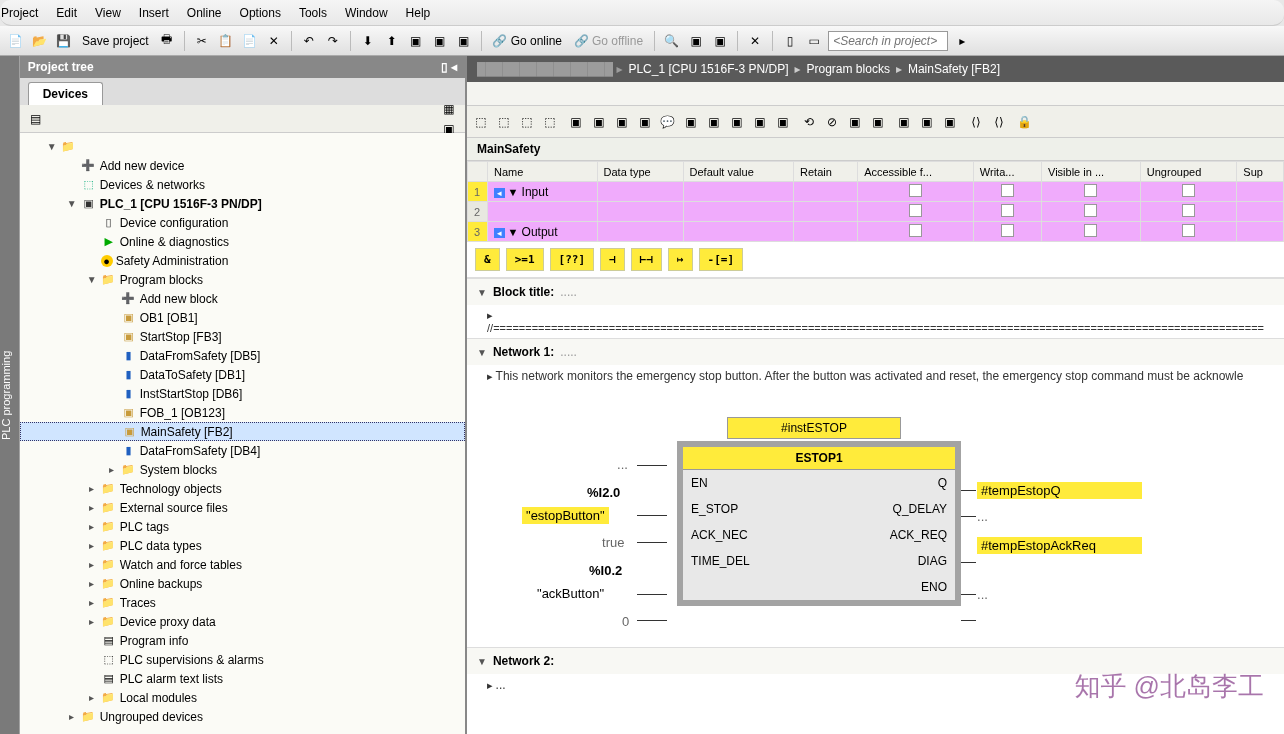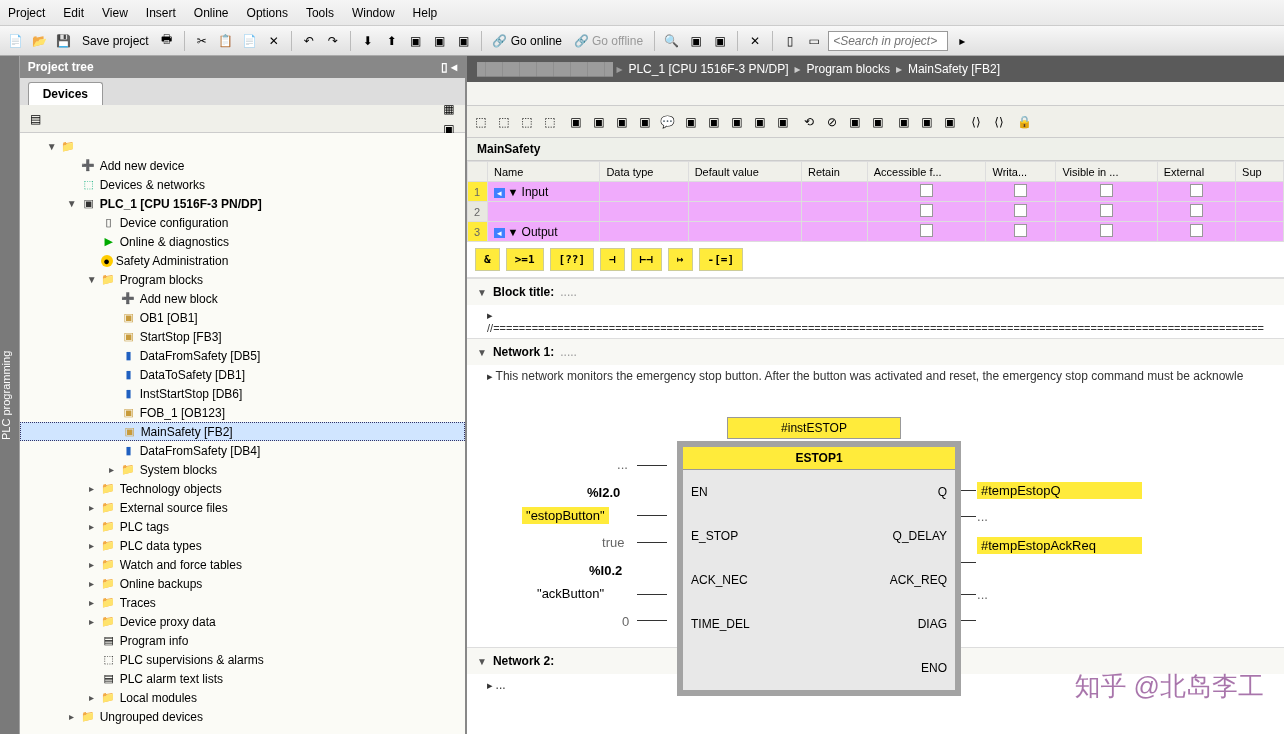--- a/index.html
+++ b/index.html
@@ -1,17 +1,17 @@
 <!DOCTYPE html>
 <html><head>
 <meta charset="utf-8">
 <style>
 * { margin:0; padding:0; box-sizing:border-box; font-family:"Segoe UI",Tahoma,sans-serif; font-size:12px; }
 body { background:#e8e8e8; width:1284px; height:734px; overflow:hidden; position:relative; }
-.menubar { background:linear-gradient(#f5f5f5,#e8e8e8); height:26px; display:flex; align-items:center; padding:0 8px; gap:18px; border-bottom:1px solid #ccc; }
+.menubar { background:linear-gradient(#f5f5f5,#e8e8e8); height:26px; display:flex; align-items:center; padding:0 1px; gap:18px; border-bottom:1px solid #ccc;border-radius:11px; }
 .menubar span { cursor:pointer; }
 .toolbar { background:linear-gradient(#f8f8f8,#e0e0e0); height:30px; display:flex; align-items:center; padding:0 6px; gap:4px; border-bottom:1px solid #aaa; }
 .toolbar .sep { width:1px; height:20px; background:#bbb; margin:0 3px; }
 .tb-btn { width:20px; height:20px; display:flex; align-items:center; justify-content:center; cursor:pointer; border-radius:2px; }
 .tb-text { display:flex; align-items:center; gap:3px; padding:0 4px; cursor:pointer; }
 .search-box { height:20px; border:1px solid #999; padding:0 4px; width:120px; font-style:italic; color:#666; background:#fff; }
 .main { display:flex; height:calc(100% - 56px); }
 .side-tab { width:20px; background:#7a7a7a; color:#fff; writing-mode:vertical-rl; transform:rotate(180deg); text-align:center; padding:10px 0; font-size:11px; }
 .left-panel { width:456px; background:#e8e8e8; display:flex; flex-direction:column; border-right:2px solid #888; }
 .panel-title { background:#888; color:#fff; padding:4px 8px; font-weight:bold; display:flex; justify-content:space-between; }
@@ -49,21 +49,21 @@
 .net-header .tw2 { color:#555; font-size:10px; }
 .net-title { font-weight:bold; }
 .net-comment { padding:4px 20px; color:#333; font-size:11px; }
 .ladder { padding:15px 20px; position:relative; height:260px;text-decoration:underline; }
 .fb-box { position:absolute; left:690px; top:30px; width:294px; }
 .fb-inst { background:#ffeb3b; text-align:center; padding:3px; border:1px solid #999; margin:0 60px 2px; }
 .fb-body { border:6px solid #a3a3a3; background:#e8e8e8;margin-left:10px; }
 .fb-title { background:#ffeb3b; text-align:center; font-weight:bold; padding:4px; border-bottom:1px solid #999; }
 .fb-ports { display:flex; }
 .fb-left, .fb-right { flex:1; }
-.fb-port { padding:22px 8px; display:flex; justify-content:space-between; height:26px; align-items:center; }
+.fb-port { padding:4px 8px; display:flex; justify-content:space-between; height:26px; align-items:center; }
 .fb-left .fb-port { justify-content:flex-start; }
 .fb-right .fb-port { justify-content:flex-end; }
 .sig { position:absolute; font-size:13px; }
 .sig-addr { color:#000000; font-weight:bold; }
 .sig-name { background:#ffeb3b; padding:1px 4px; }
 .sig-lit { color:#666; }
 .wire { position:absolute; background:#333; }
 .watermark { position:absolute; right:20px; bottom:30px; font-size:26px; color:#701a75; opacity:0.6; font-weight:300; }
 </style>
 </head>
@@ -347,21 +347,21 @@
       <thead>
           <tr id="vhead">
             <th></th>
             <th>Name</th>
             <th>Data type</th>
             <th>Default value</th>
             <th>Retain</th>
             <th>Accessible f...</th>
             <th>Writa...</th>
             <th>Visible in ...</th>
-            <th>External</th>
+            <th>Ungrouped</th>
             <th>Sup</th>
           </tr>
         </thead>
       <tbody id="vbody">
           <tr>
             <td class="row-num row-safety">1</td>
             <td><span style="background:#4080ff;color:#fff;padding:0 3px;font-size:9px;">◂</span> ▼ <span>Input</span></td>
             <td></td>
             <td></td>
             <td></td>

